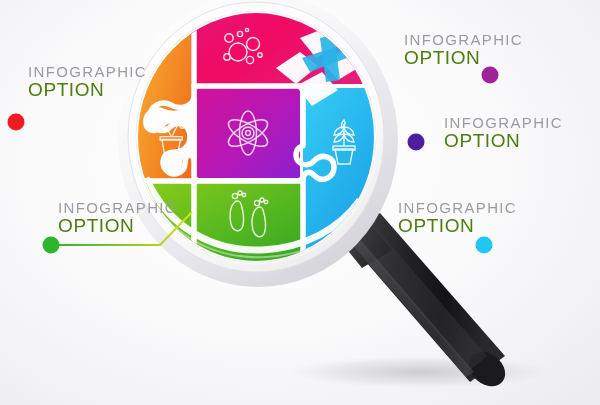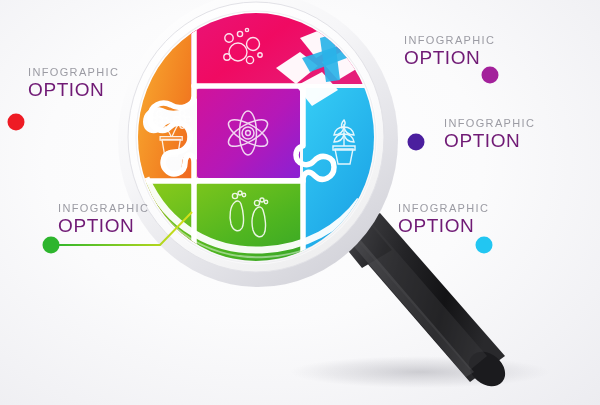--- a/index.html
+++ b/index.html
@@ -6,25 +6,25 @@
   body{
     width:600px;height:405px;overflow:hidden;
     font-family:"Liberation Sans",sans-serif;
     background:
       radial-gradient(ellipse 520px 380px at 44% 40%, #ffffff 0%, #fbfbfc 42%, #f2f2f5 72%, #e9e9ee 100%);
     position:relative;
   }
   #stage{position:absolute;inset:0;}
   .lbl{position:absolute;white-space:nowrap;}
   .lbl .l1{
-    font-size:11px;letter-spacing:1.35px;color:#9b9ba3;
+    font-size:15px;letter-spacing:1.35px;color:#9b9ba3;
     line-height:12px;font-weight:400;
   }
   .lbl .l2{
-    font-size:19px;letter-spacing:0.6px;color:#701a75;
+    font-size:19px;letter-spacing:0.6px;color:#4d7c0f;
     line-height:23px;font-weight:400;
   }
   .lbl.right{text-align:left;}
   .lbl.left{text-align:left;}
   svg.layer{position:absolute;left:0;top:0;width:600px;height:405px;overflow:visible;}
   .dot{cursor:pointer;}
 </style>
 </head>
 <body>
 

